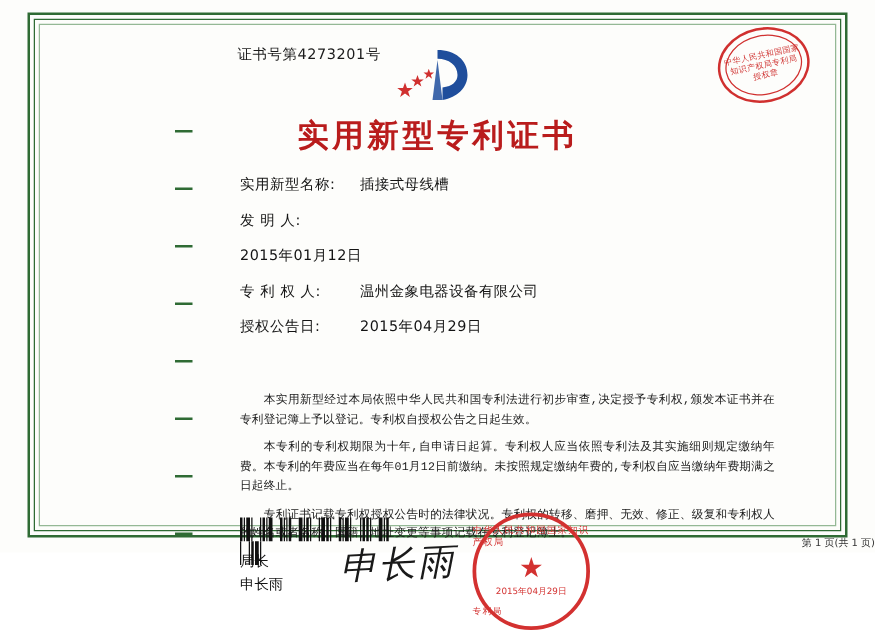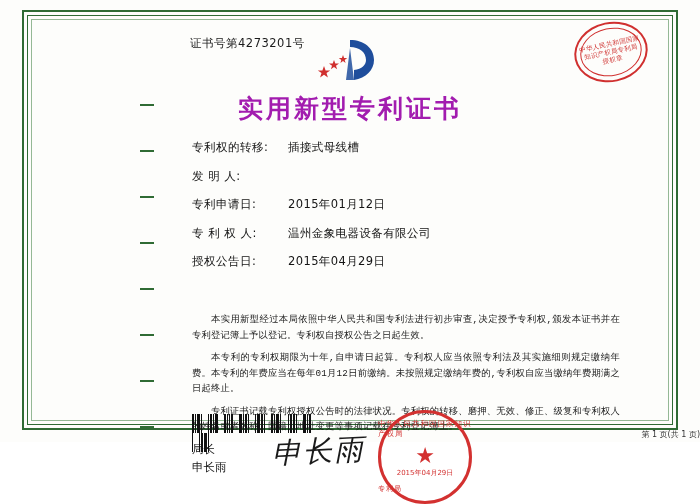--- a/index.html
+++ b/index.html
@@ -114,21 +114,21 @@
 
   .title {
     position: absolute;
     left: 0;
     right: 0;
     top: 92px;
     text-align: center;
     font-size: 25px;
     font-weight: bold;
     letter-spacing: 3px;
-    color: #a21caf;
+    color: #b91c1c;
     font-family: "DejaVu Sans", sans-serif;
   }
 
   .fields {
     position: absolute;
     left: 192px;
     top: 140px;
     width: 400px;
   }
   .field-row {
@@ -300,28 +300,27 @@
         <polygon points="24,24 25.3,27.5 29,27.5 26,29.7 27.1,33.2 24,31 20.9,33.2 22,29.7 19,27.5 22.7,27.5"></polygon>
         <polygon points="33,19 34.1,22 37.2,22 34.7,23.9 35.6,26.9 33,25 30.4,26.9 31.3,23.9 28.8,22 31.9,22"></polygon>
       </g>
     </svg>
   </div>
 
   <div class="title">实用新型专利证书</div>
 
   <div class="fields">
     <div class="field-row">
-      <div class="field-label">专利权的转移:</div>
+      <div class="field-label">实用新型名称:</div>
       <div class="field-value">插接式母线槽</div>
     </div>
     <div class="field-row">
       <div class="field-label">发 明 人:</div>
     </div>
     <div class="field-row">
-      <div class="field-label">专利申请日:</div>
       <div class="field-value">2015年01月12日</div>
     </div>
     <div class="field-row">
       <div class="field-label">专 利 权 人:</div>
       <div class="field-value">温州金象电器设备有限公司</div>
     </div>
     <div class="field-row">
       <div class="field-label">授权公告日:</div>
       <div class="field-value">2015年04月29日</div>
     </div>

